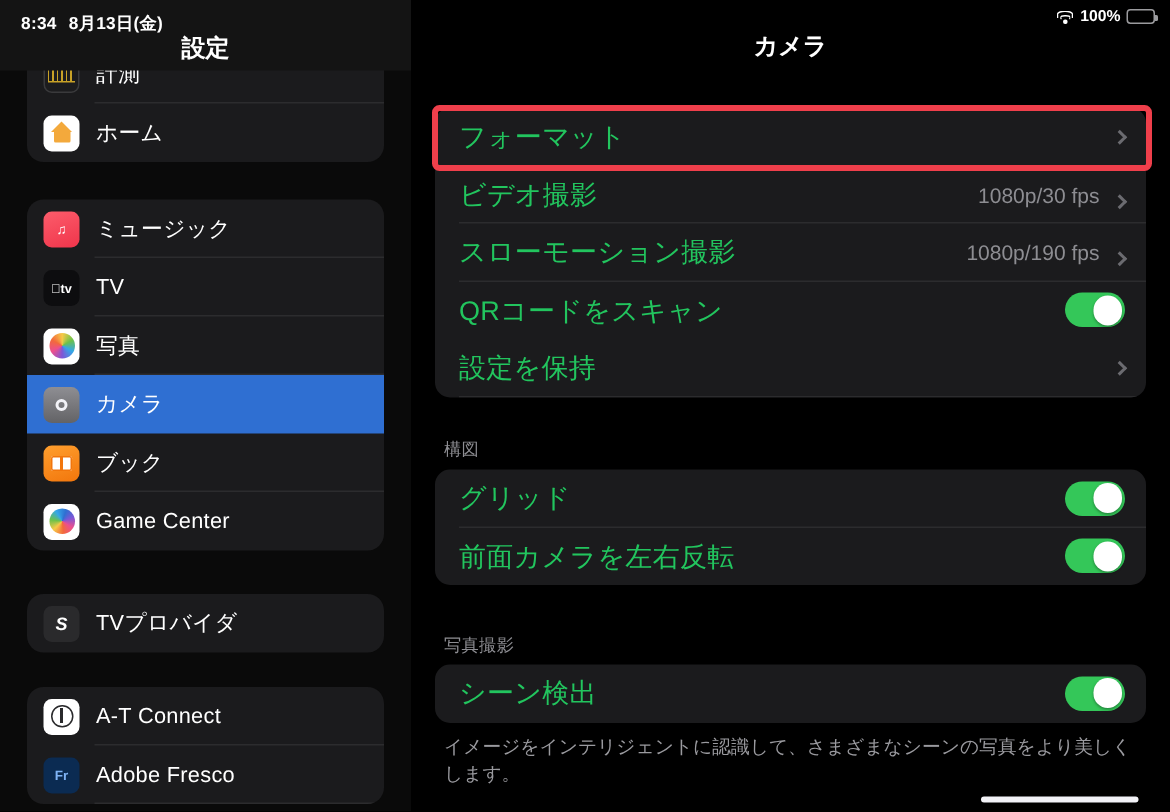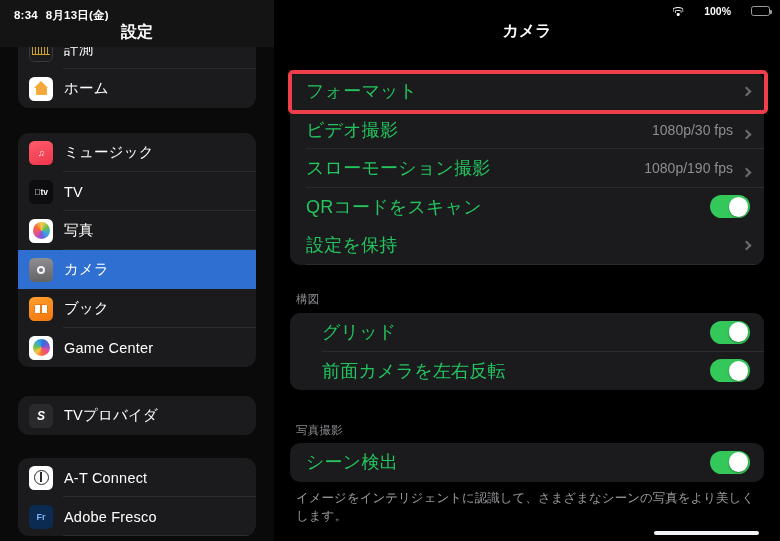--- a/index.html
+++ b/index.html
@@ -90,21 +90,21 @@
   .ic-atc .ring { width:15px;height:15px;border-radius:50%;border:1.5px solid #2a2a2c; position:relative;}
   .ic-atc .ring:after{content:"";position:absolute;left:5.7px;top:1.4px;width:1.6px;height:10px;background:#2a2a2c;transform:rotate(0deg);}
   .ic-fresco { background:#0b2b52; color:#7fb3f5; font-size:9px; }
 
   
   #detail {
     position:absolute; left:274px; top:0; width:506px; height:541px;
     background:#000;
   }
   .status-right {
-    position:absolute; right:10px; top:5px; display:flex; align-items:center; gap:20px;
+    position:absolute; right:10px; top:5px; display:flex; align-items:center; gap:4px;
     font-size:10.5px; font-weight:bold; color:#fff;
   }
   .wifi-ic { width:12px;height:9px; position:relative; }
   .wifi-ic i {
     position:absolute; left:50%; transform:translateX(-50%);
     border:1.3px solid #fff; border-bottom:none; border-radius:50% 50% 0 0;
   }
   .wifi-ic i:nth-child(1){ width:11px;height:5px; top:0; }
   .wifi-ic i:nth-child(2){ width:6.5px;height:3px; top:3px; }
   .wifi-ic .dot{ position:absolute; left:50%; transform:translateX(-50%); bottom:0; width:2.6px;height:2.6px;background:#fff;border-radius:50%; border:none;}
@@ -307,21 +307,21 @@
       <div class="row">
         <span class="row-label">設定を保持</span>
         <span class="row-right">
           <span class="chev"></span>
         </span>
         <span class="row-div"></span>
       </div>
     </div>
 
     <div class="sec-header" style="top:292px;">構図</div>
-    <div class="card" style="top:313px;padding-left:16px;">
+    <div class="card" style="top:313px;">
       <div class="row">
         <span class="row-label">グリッド</span>
         <span class="row-right">
           <span class="toggle">
               <span class="knob"></span>
             </span>
         </span>
         <span class="row-div"></span>
       </div>
       <div class="row">

